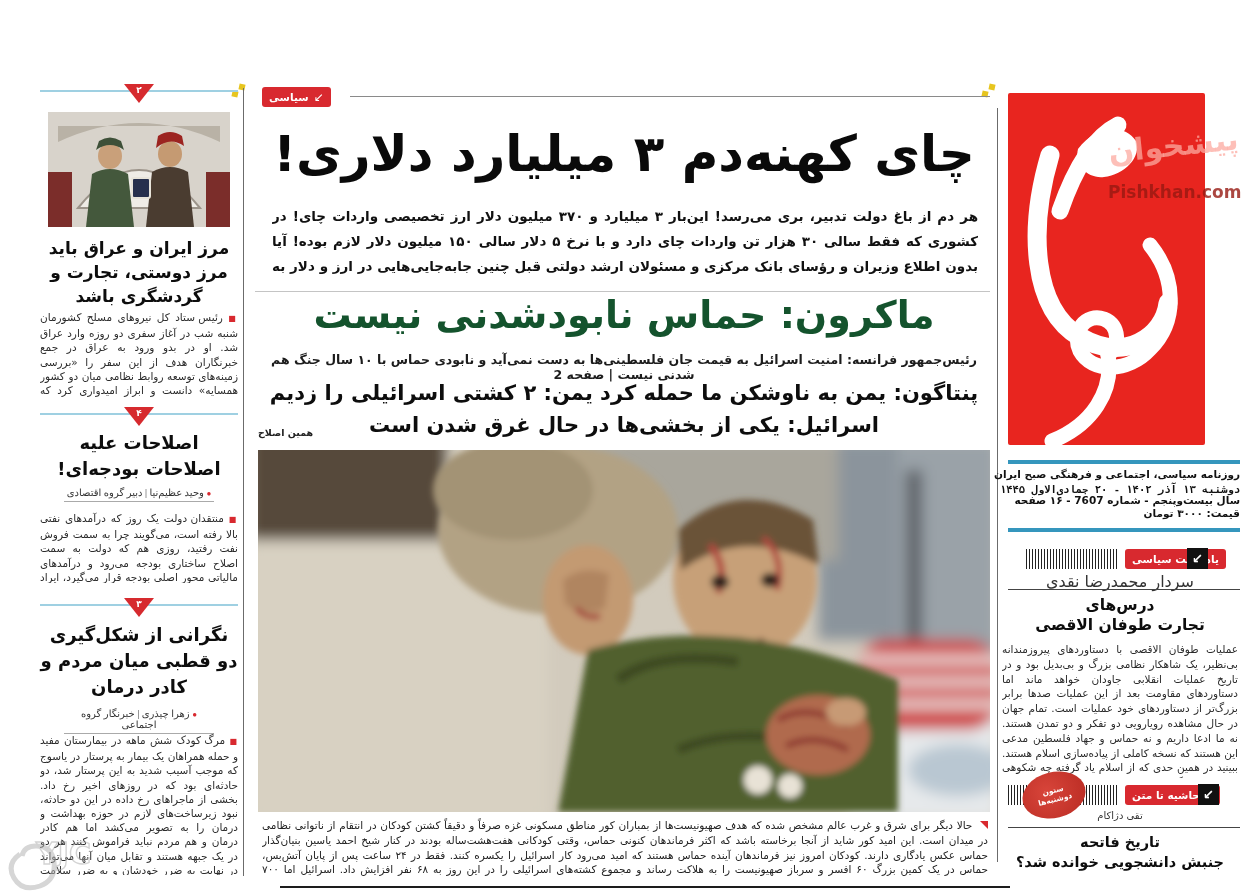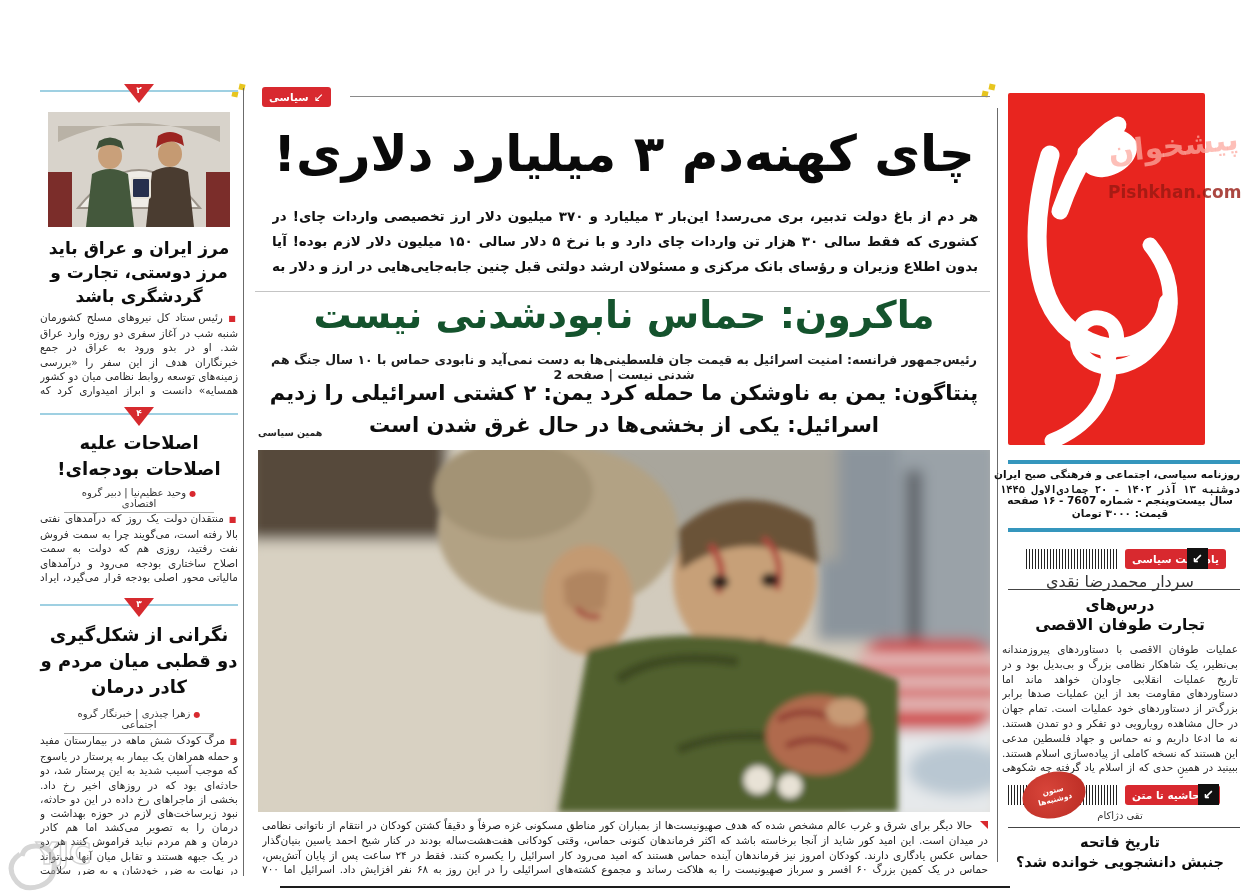--- a/index.html
+++ b/index.html
@@ -26,21 +26,21 @@
   .tag-pill { position:absolute; height:20px; background:#d8292f; border-radius:3px; color:#fff;
               display:flex; align-items:center; gap:5px; padding:0 7px; direction:rtl; }
   .tag-pill .pill-arrow { font-size:12px; line-height:1; }
   .tag-pill .pill-label { font-size:10.5px; font-weight:bold; white-space:nowrap; }
 
   .cornerbox { position:absolute; width:21px; height:21px; background:#111; color:#fff; display:flex;
                align-items:center; justify-content:center; font-size:13px; font-weight:bold; }
   .barcode { position:absolute; height:20px; background:repeating-linear-gradient(90deg,#222 0 1px,#fff 1px 3px); }
 
   .byline { position:absolute; direction:rtl; font-size:10px; color:#333; text-align:center;
-            border-bottom:1px solid #aaa; padding-bottom:3px; }
+            border-bottom:1px solid #aaa; padding-bottom:3px;font-family:Liberation Serif, serif; }
   .byline .dot { color:#d8292f; font-size:8px; }
 
   
   .left-col { position:absolute; left:40px; top:0; width:198px; height:892px; }
   .lc-head { position:absolute; left:0; width:198px; direction:rtl; text-align:center; font-weight:800; color:#0d0d0d; }
   .lc-body { position:absolute; left:0; width:198px; direction:rtl; text-align:justify; color:#2b2b2b; overflow:hidden; }
   .lc-body .sq { color:#d8292f; font-size:8px; }
 
   
   .main-headline { position:absolute; left:258px; top:108px; width:732px; height:92px; line-height:92px;
@@ -63,21 +63,21 @@
   .caption { position:absolute; left:262px; top:818px; width:726px; height:60px; direction:rtl;
              font-size:10.5px; line-height:14.8px; color:#222; text-align:justify; overflow:hidden; }
   .cap-marker { display:inline-block; width:0; height:0; border-top:8px solid #d8292f; border-left:8px solid transparent; margin-left:4px; }
 
   
   .logo-box { position:absolute; left:1008px; top:93px; width:197px; height:352px; background:#e8251f; border-radius:2px; }
   .wm-fa { position:absolute; left:1108px; top:128px; font-size:30px; font-weight:bold; color:rgba(252,170,160,0.75);
            transform:rotate(-6deg); direction:rtl; white-space:nowrap; }
   .wm-en { position:absolute; left:1108px; top:182px; font-size:17px; font-weight:bold; color:rgba(150,25,18,0.8); }
 
-  .info-line { position:absolute; left:1000px; width:240px; text-align:center; direction:rtl;
+  .info-line { position:absolute; left:1000px; width:240px; direction:rtl;
                font-size:10.5px; font-weight:bold; color:#111; white-space:nowrap; }
 
   .sb-head { position:absolute; left:1000px; width:240px; text-align:center; direction:rtl; font-weight:800; color:#0d0d0d; }
   .sb-body { position:absolute; left:1002px; width:236px; direction:rtl; text-align:justify; color:#2b2b2b;
              font-size:10.5px; line-height:14.8px; overflow:hidden; }
   .sb-rule { position:absolute; left:1008px; width:232px; height:1px; background:#444; }
 
   .stamp { position:absolute; left:1022px; top:772px; width:64px; height:46px; border-radius:50%;
            background:radial-gradient(circle at 40% 40%, #d8453a, #b82a22); color:#fff; display:flex; align-items:center;
            justify-content:center; text-align:center; font-size:7.5px; font-weight:bold; line-height:9px;
@@ -180,21 +180,21 @@
   </div>
 
   <h1 class="main-headline">چای کهنه‌دم ۳ میلیارد دلاری!</h1>
   <p class="lead">هر دم از باغ دولت تدبیر، بری می‌رسد! این‌بار ۳ میلیارد و ۳۷۰ میلیون دلار ارز تخصیصی واردات چای! در کشوری که فقط سالی ۳۰ هزار تن واردات چای دارد و با نرخ ۵ دلار سالی ۱۵۰ میلیون دلار لازم بوده! آیا بدون اطلاع وزیران و رؤسای بانک مرکزی و مسئولان ارشد دولتی قبل چنین جابه‌جایی‌هایی در ارز و دلار به اسم واردات چای، ممکن بوده است؟! این چه «چای زهرمار پهلویی» بود که برای مردم دم کردند؟! | صفحه ۲</p>
 
   <h2 class="macron-h">ماکرون: حماس نابودشدنی نیست</h2>
   <p class="macron-sub">رئیس‌جمهور فرانسه: امنیت اسرائیل به قیمت جان فلسطینی‌ها به دست نمی‌آید و نابودی حماس با ۱۰ سال جنگ هم شدنی نیست | صفحه 2</p>
 
   <p class="pent" style="top:381px;">پنتاگون: یمن به ناوشکن ما حمله کرد    یمن: ۲ کشتی اسرائیلی را زدیم</p>
   <p class="pent" style="top:413px;">اسرائیل: یکی از بخشی‌ها در حال غرق شدن است</p>
-  <span class="same-page">همین سیاسی</span>
+  <span class="same-page">همین اصلاح</span>
 
   <figure class="photo">
     <svg width="732" height="362" viewBox="0 0 732 362">
       <defs>
         <filter id="b6">
             <feGaussianBlur stdDeviation="7"></feGaussianBlur>
           </filter>
         <filter id="b3">
             <feGaussianBlur stdDeviation="3"></feGaussianBlur>
           </filter>

